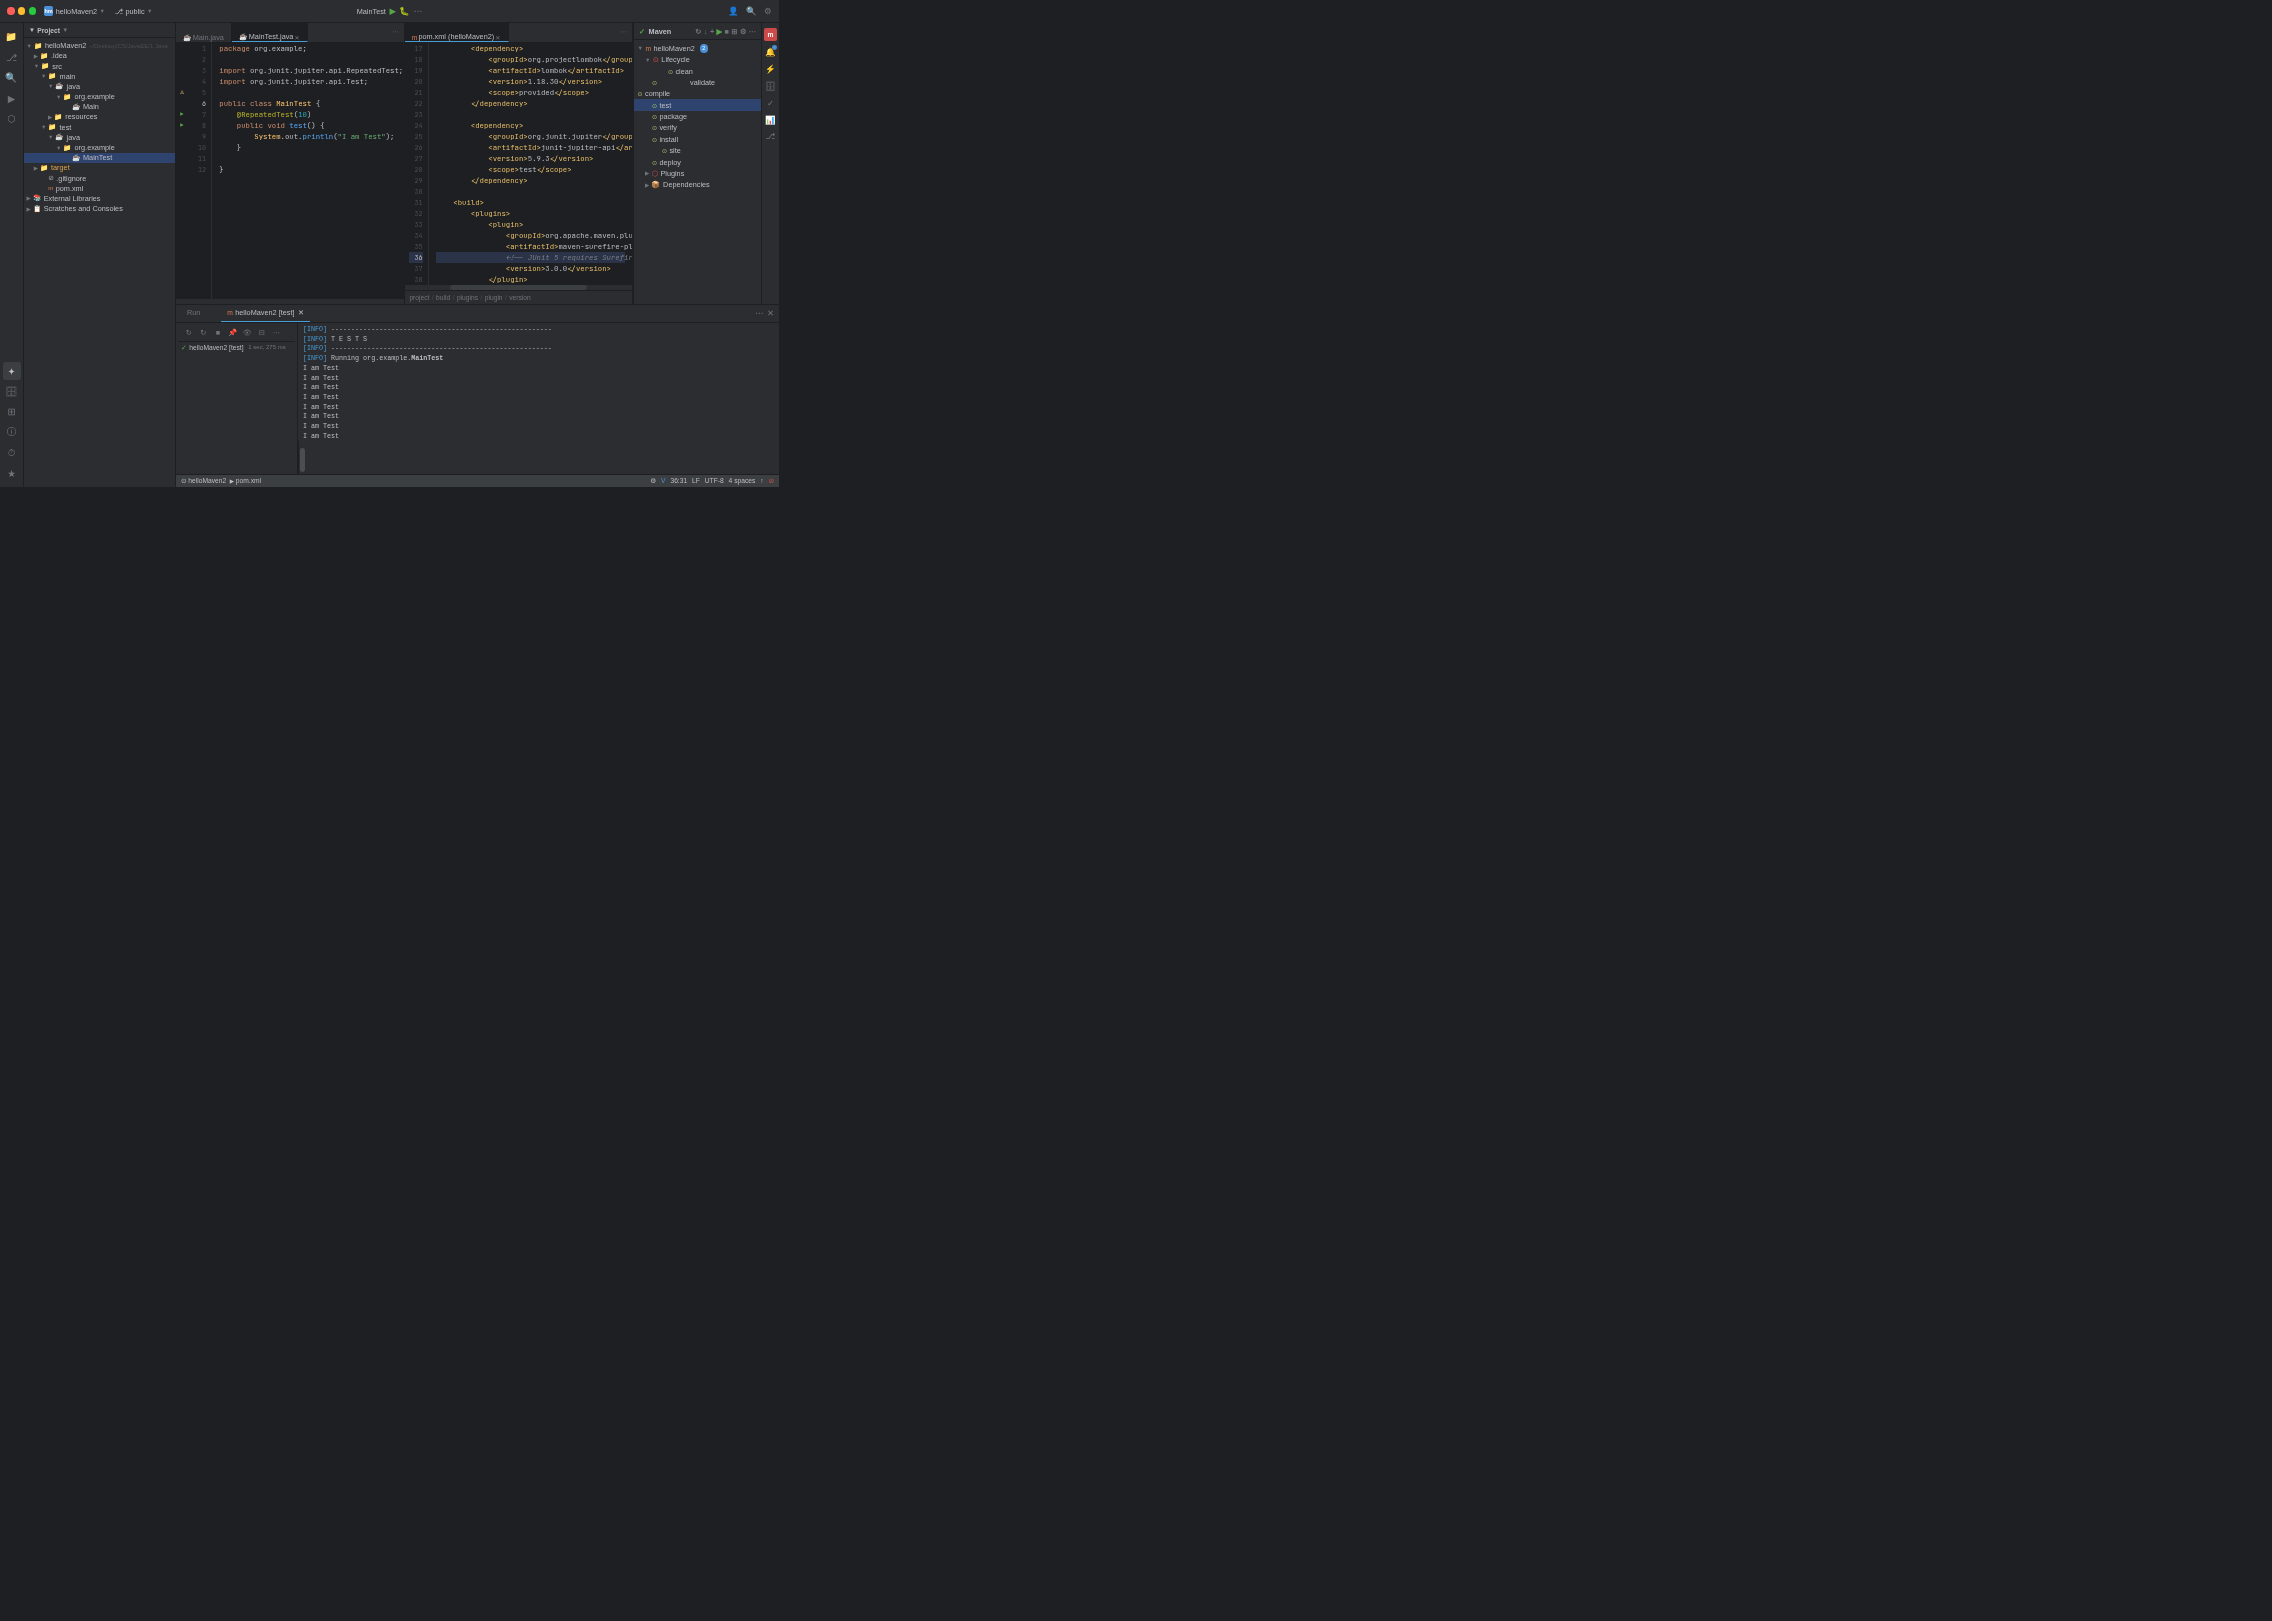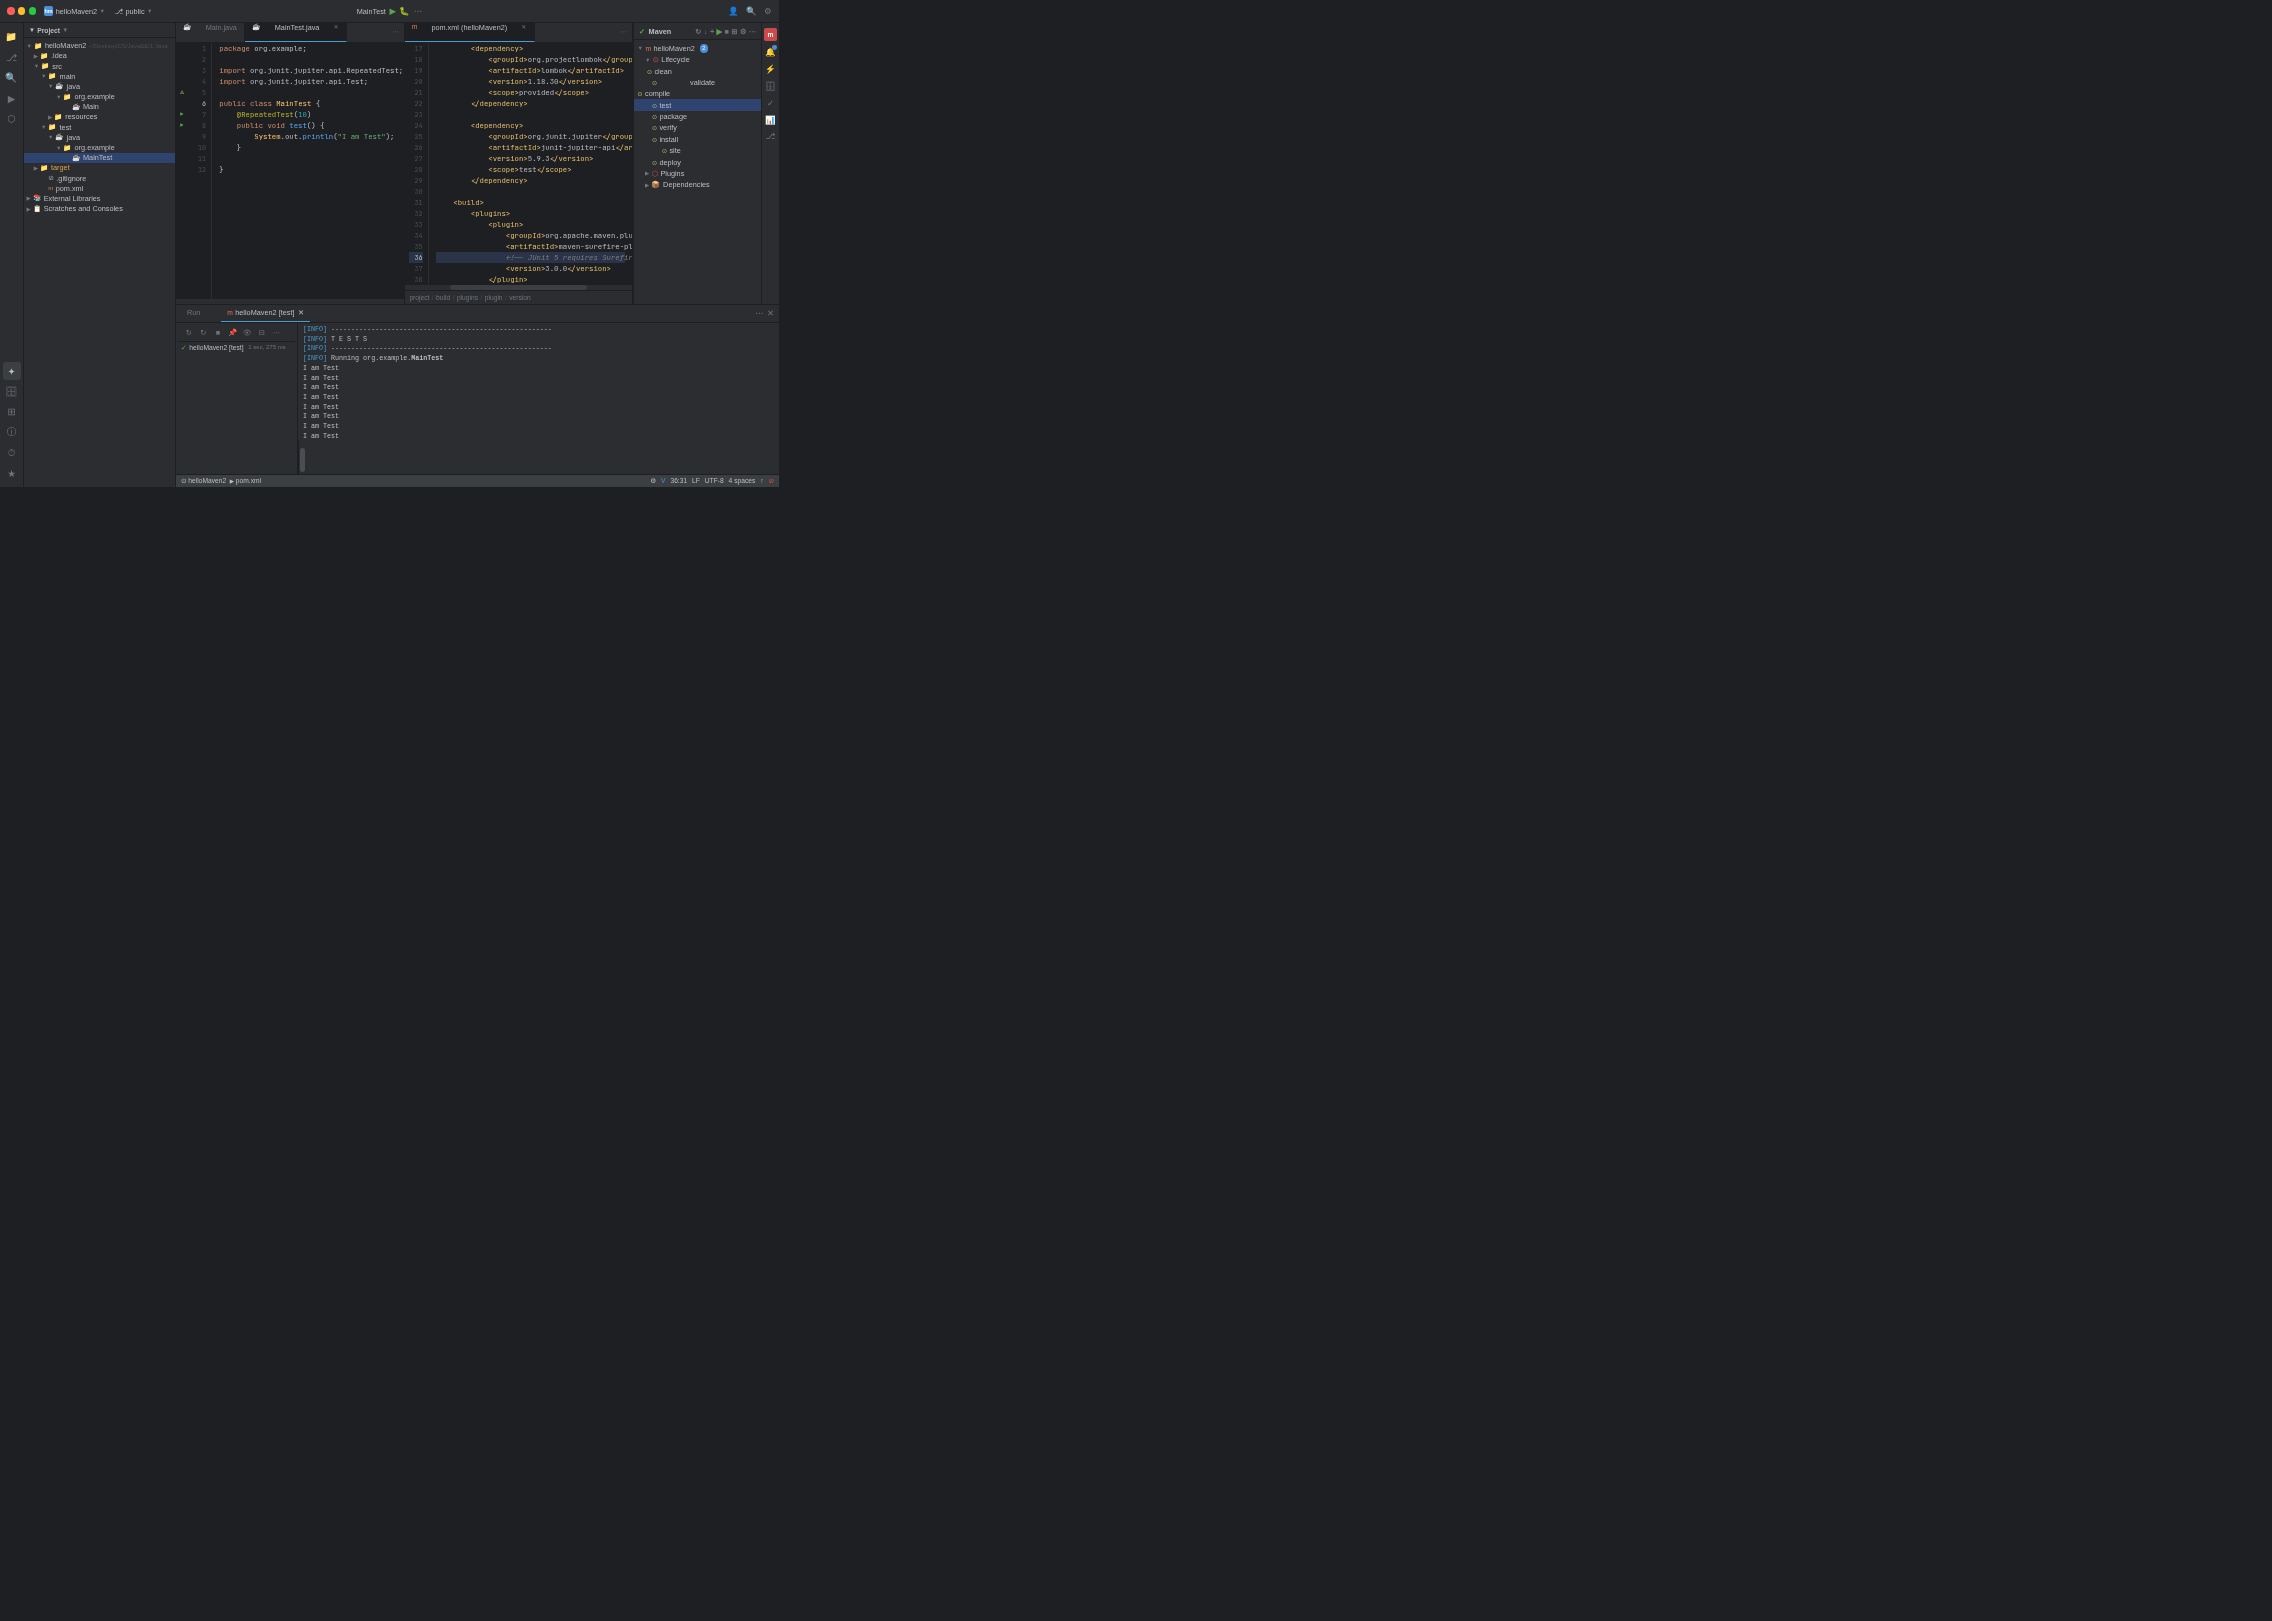--- a/index.html
+++ b/index.html
@@ -138,27 +138,27 @@
     .tab-bar {
       display: flex;
       align-items: center;
       background: #2b2d30;
       border-bottom: 0.6px solid #1e1f22;
       height: 19.5px;
       overflow: hidden;
     }
     .tab {
       display: flex;
-      align-items: flex-start;
+      align-items: flex-end;
       padding: 0 7.3px;
       height: 100%;
       border-right: 0.6px solid #1e1f22;
       cursor: pointer;
       font-size: 7.3px;
-      gap: 14px;
+      gap: 1px;
       white-space: nowrap;
       color: #6f737a;
     }
     .tab.active {
       background: #1e1f22;
       color: #bcbec4;
       border-bottom: 1.2px solid #4a9dd4;
     }
     .tab .close-btn {
       font-size: 6px;
@@ -746,21 +746,21 @@
             <span>helloMaven2</span>
             <span style="background:#4a90d9;color:white;border-radius:50%;width:8.5px;height:8.5px;display:inline-flex;align-items:center;justify-content:center;font-size:5.5px;margin-left:2.4px;">2</span>
           </div>
 
           <div class="maven-item" style="padding-left:11px;">
             <span style="font-size:5.5px;color:#6f737a;">▼</span>
             <span style="color:#cd4a4a;font-size:7.3px;">⊙</span>
             <span>Lifecycle</span>
           </div>
 
-          <div class="maven-item" style="padding-left:13px;">
+          <div class="maven-item" style="padding-left:34px;">
             <span style="color:#a5c26e;font-size:6px;">⊙</span>
             <span>clean</span>
           </div>
 
           <div class="maven-item" style="padding-left:18px;gap:33px;">
             <span style="color:#a5c26e;font-size:6px;">⊙</span>
             <span>validate</span>
           </div>
 
           <div class="maven-item" style="">

